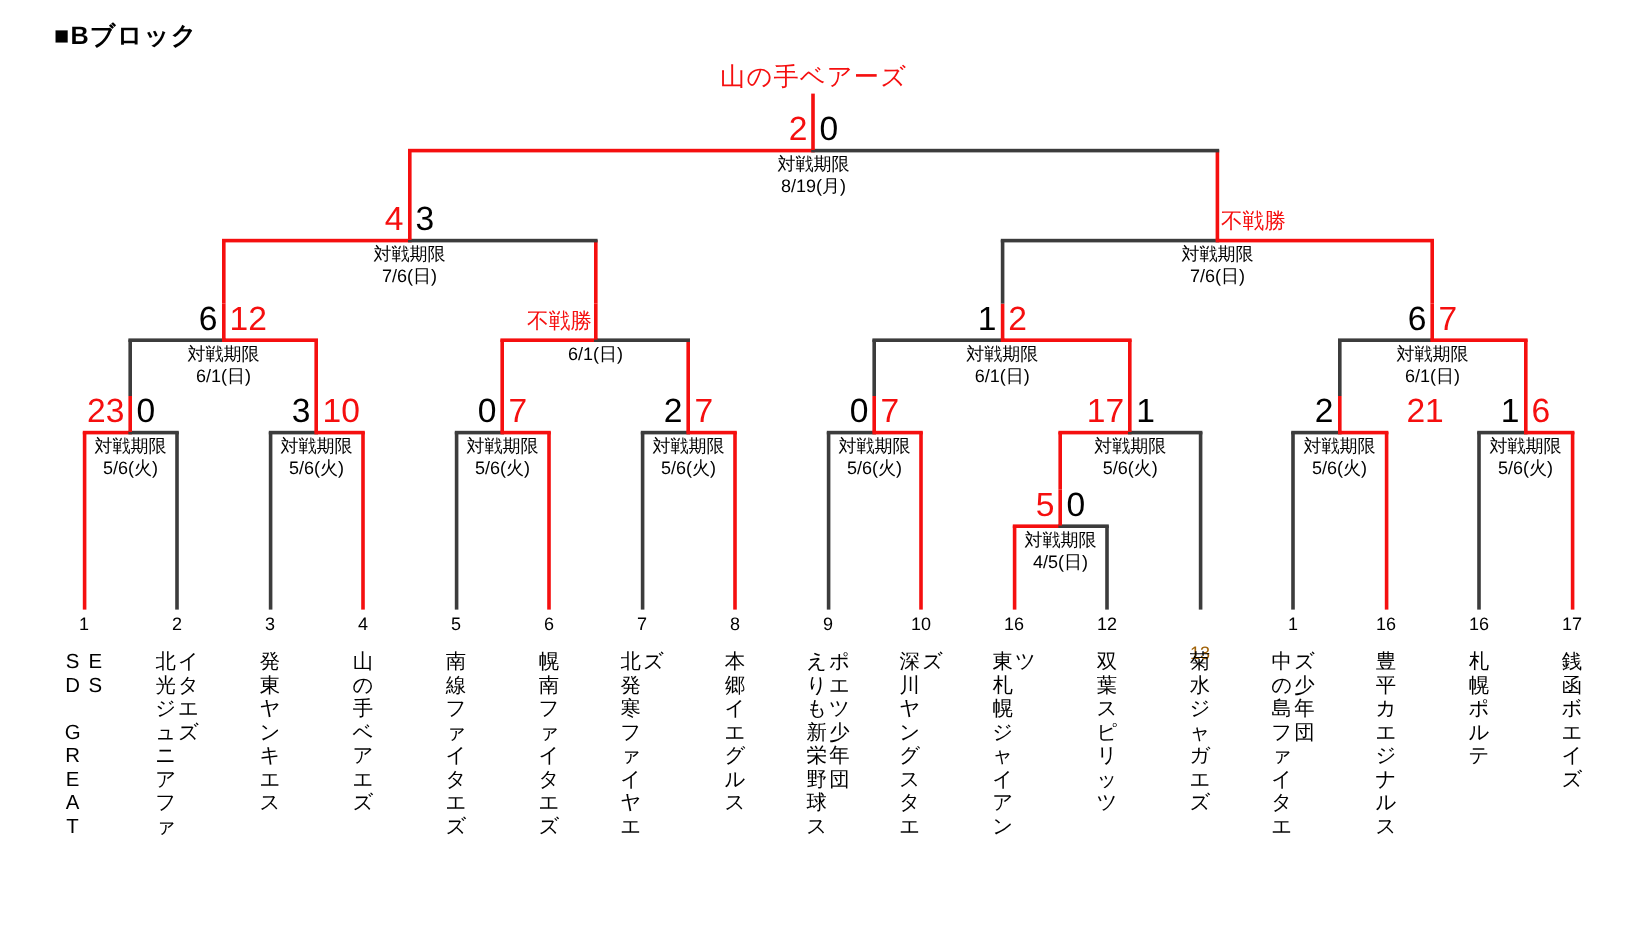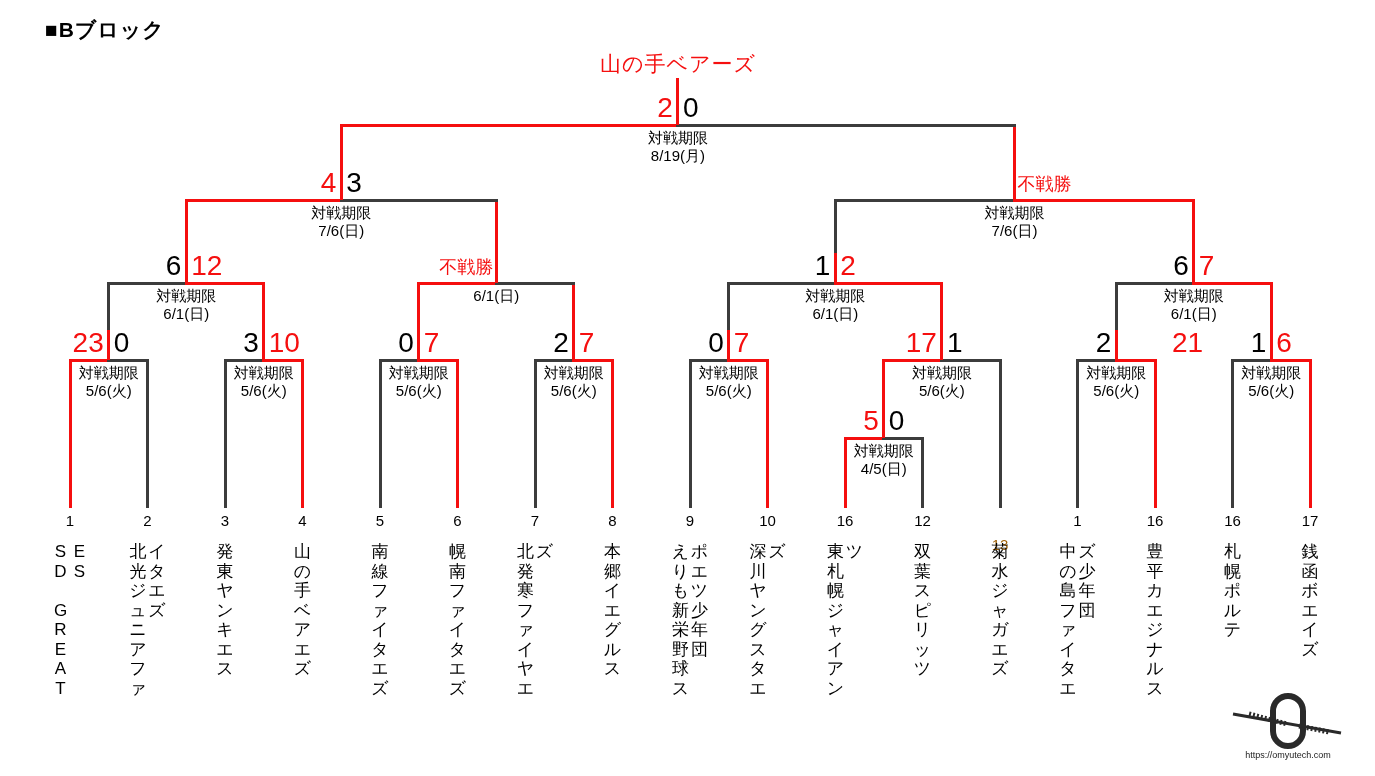--- a/index.html
+++ b/index.html
@@ -458,21 +458,13 @@
           <div class="tchar">銭</div>
           <div class="tchar">函</div>
           <div class="tchar">ボ</div>
           <div class="tchar">エ</div>
           <div class="tchar">イ</div>
           <div class="tchar">ズ</div>
         </div>
       </div>
     </div>
 
-  <div id="watermark">
-    <svg width="118" height="62" viewBox="0 0 118 62">
-      <rect x="44" y="6" width="30" height="50" rx="15" fill="none" stroke="#2a2a2a" stroke-width="6"></rect>
-      <path d="M4 24 L112 43" fill="none" stroke="#2a2a2a" stroke-width="3"></path>
-      <path d="M20 24 L58 34 M70 36 L100 42" fill="none" stroke="#2a2a2a" stroke-width="5" stroke-dasharray="2 2"></path>
-    </svg>
-    <div id="watermark-url">https://omyutech.com</div>
-  </div>
 </div>
 
 </body></html>

